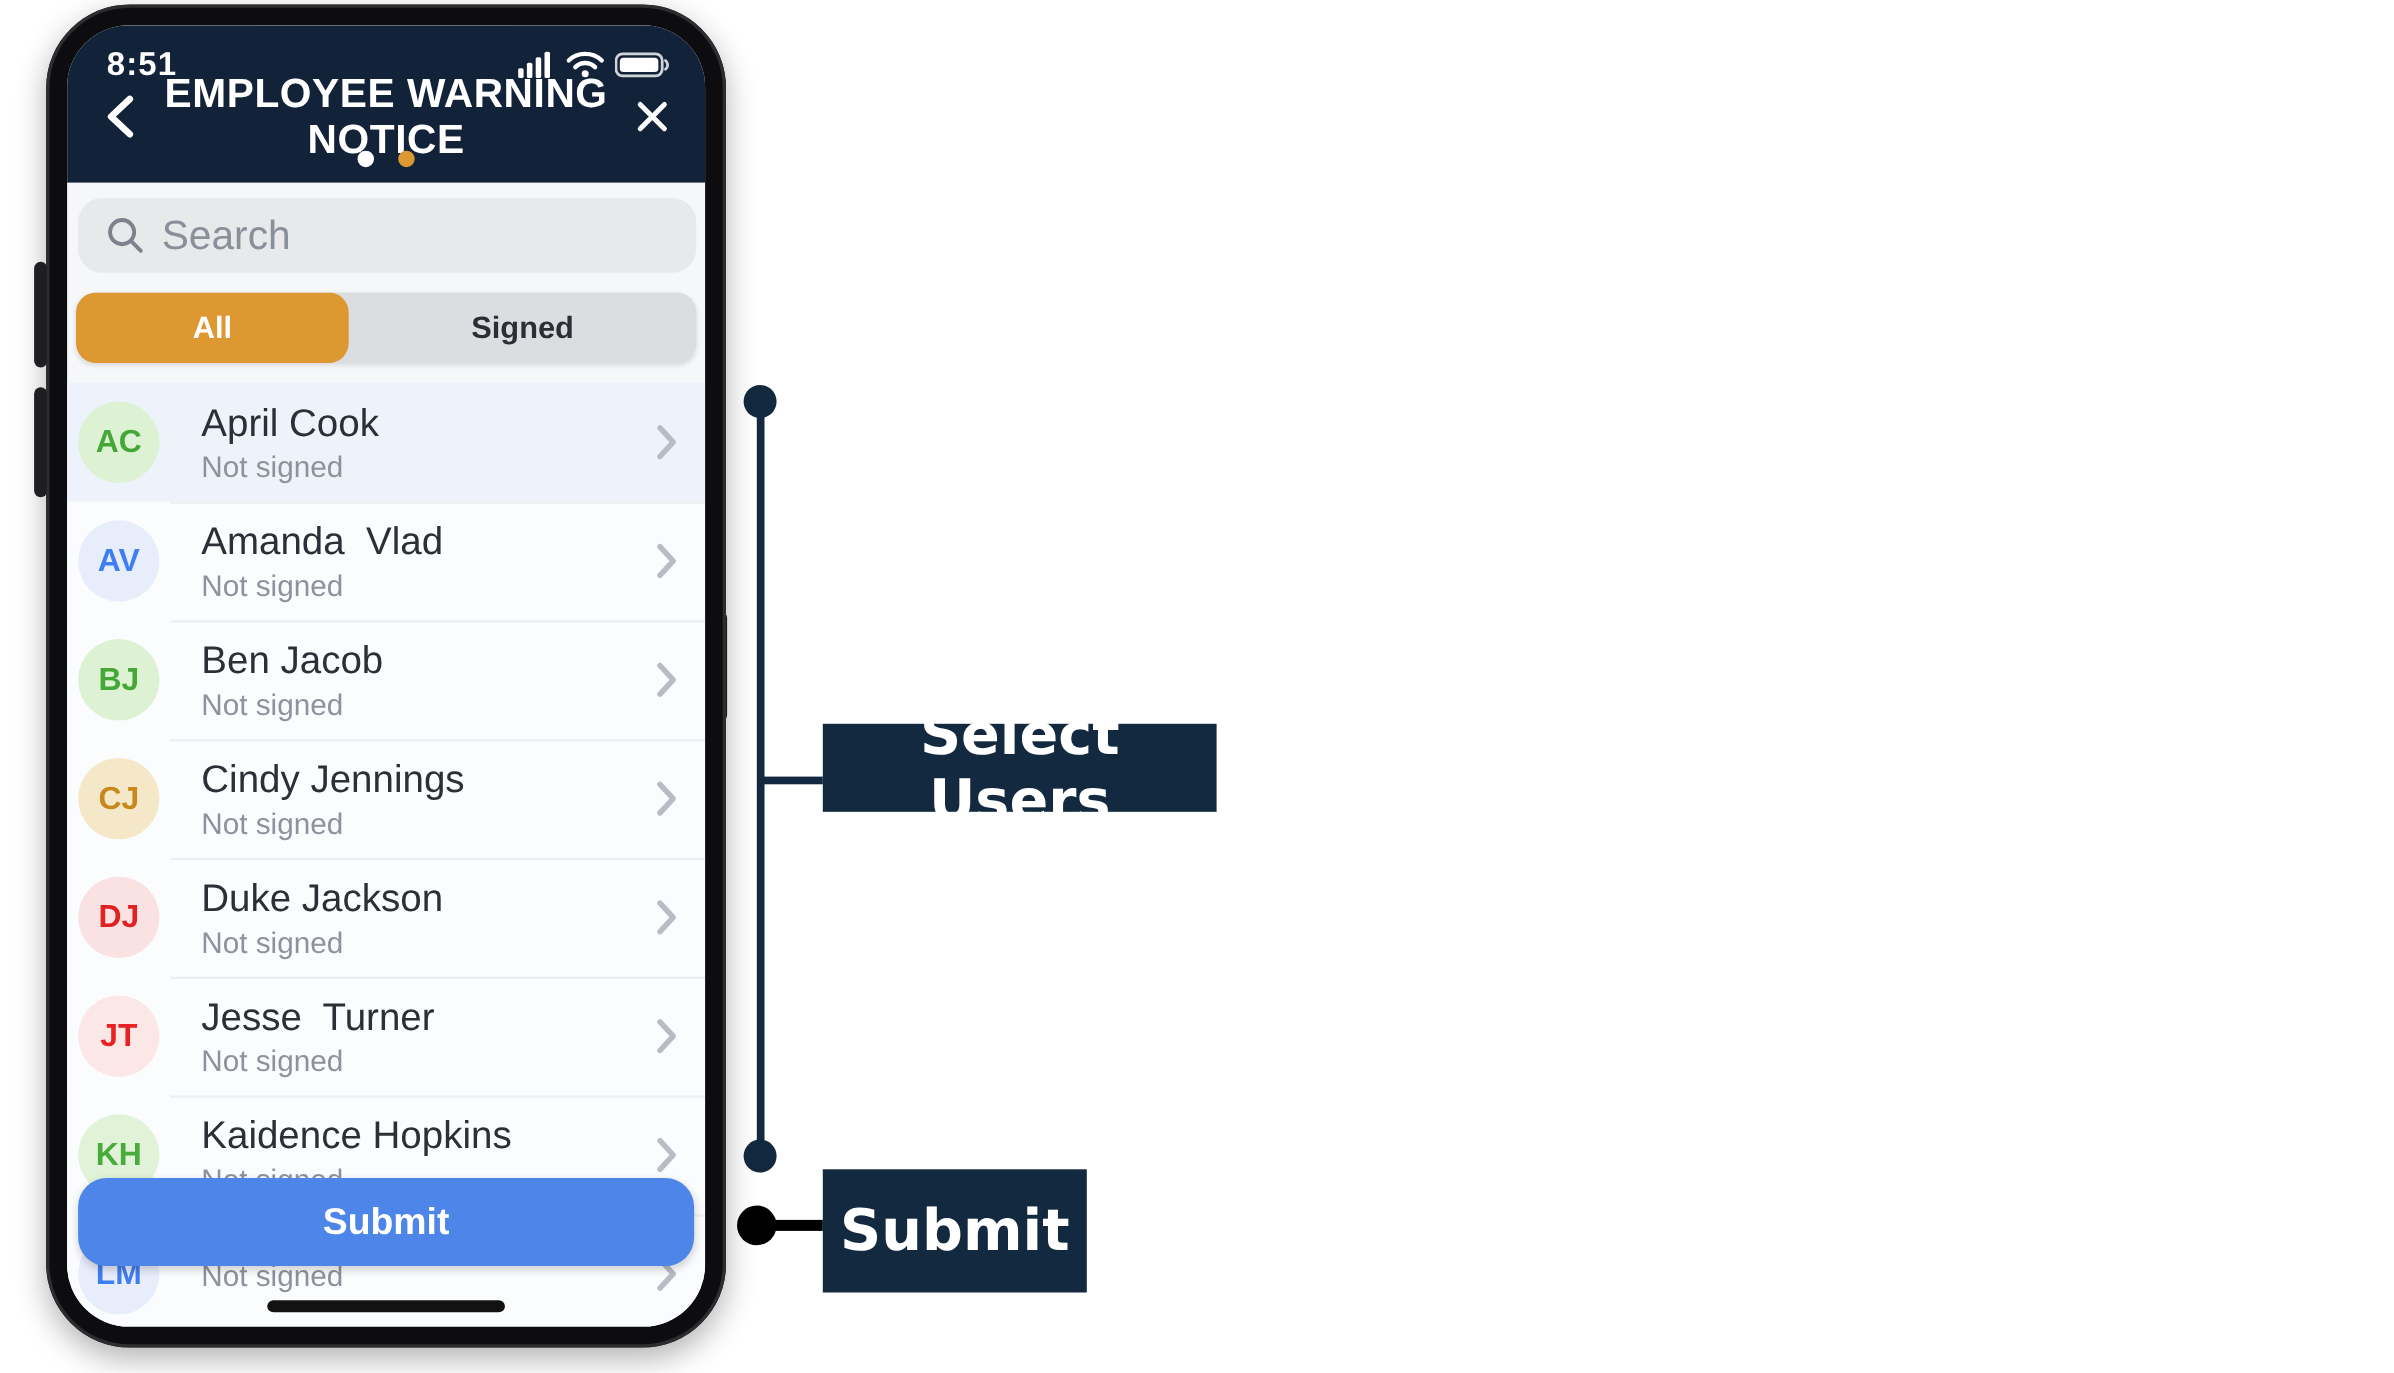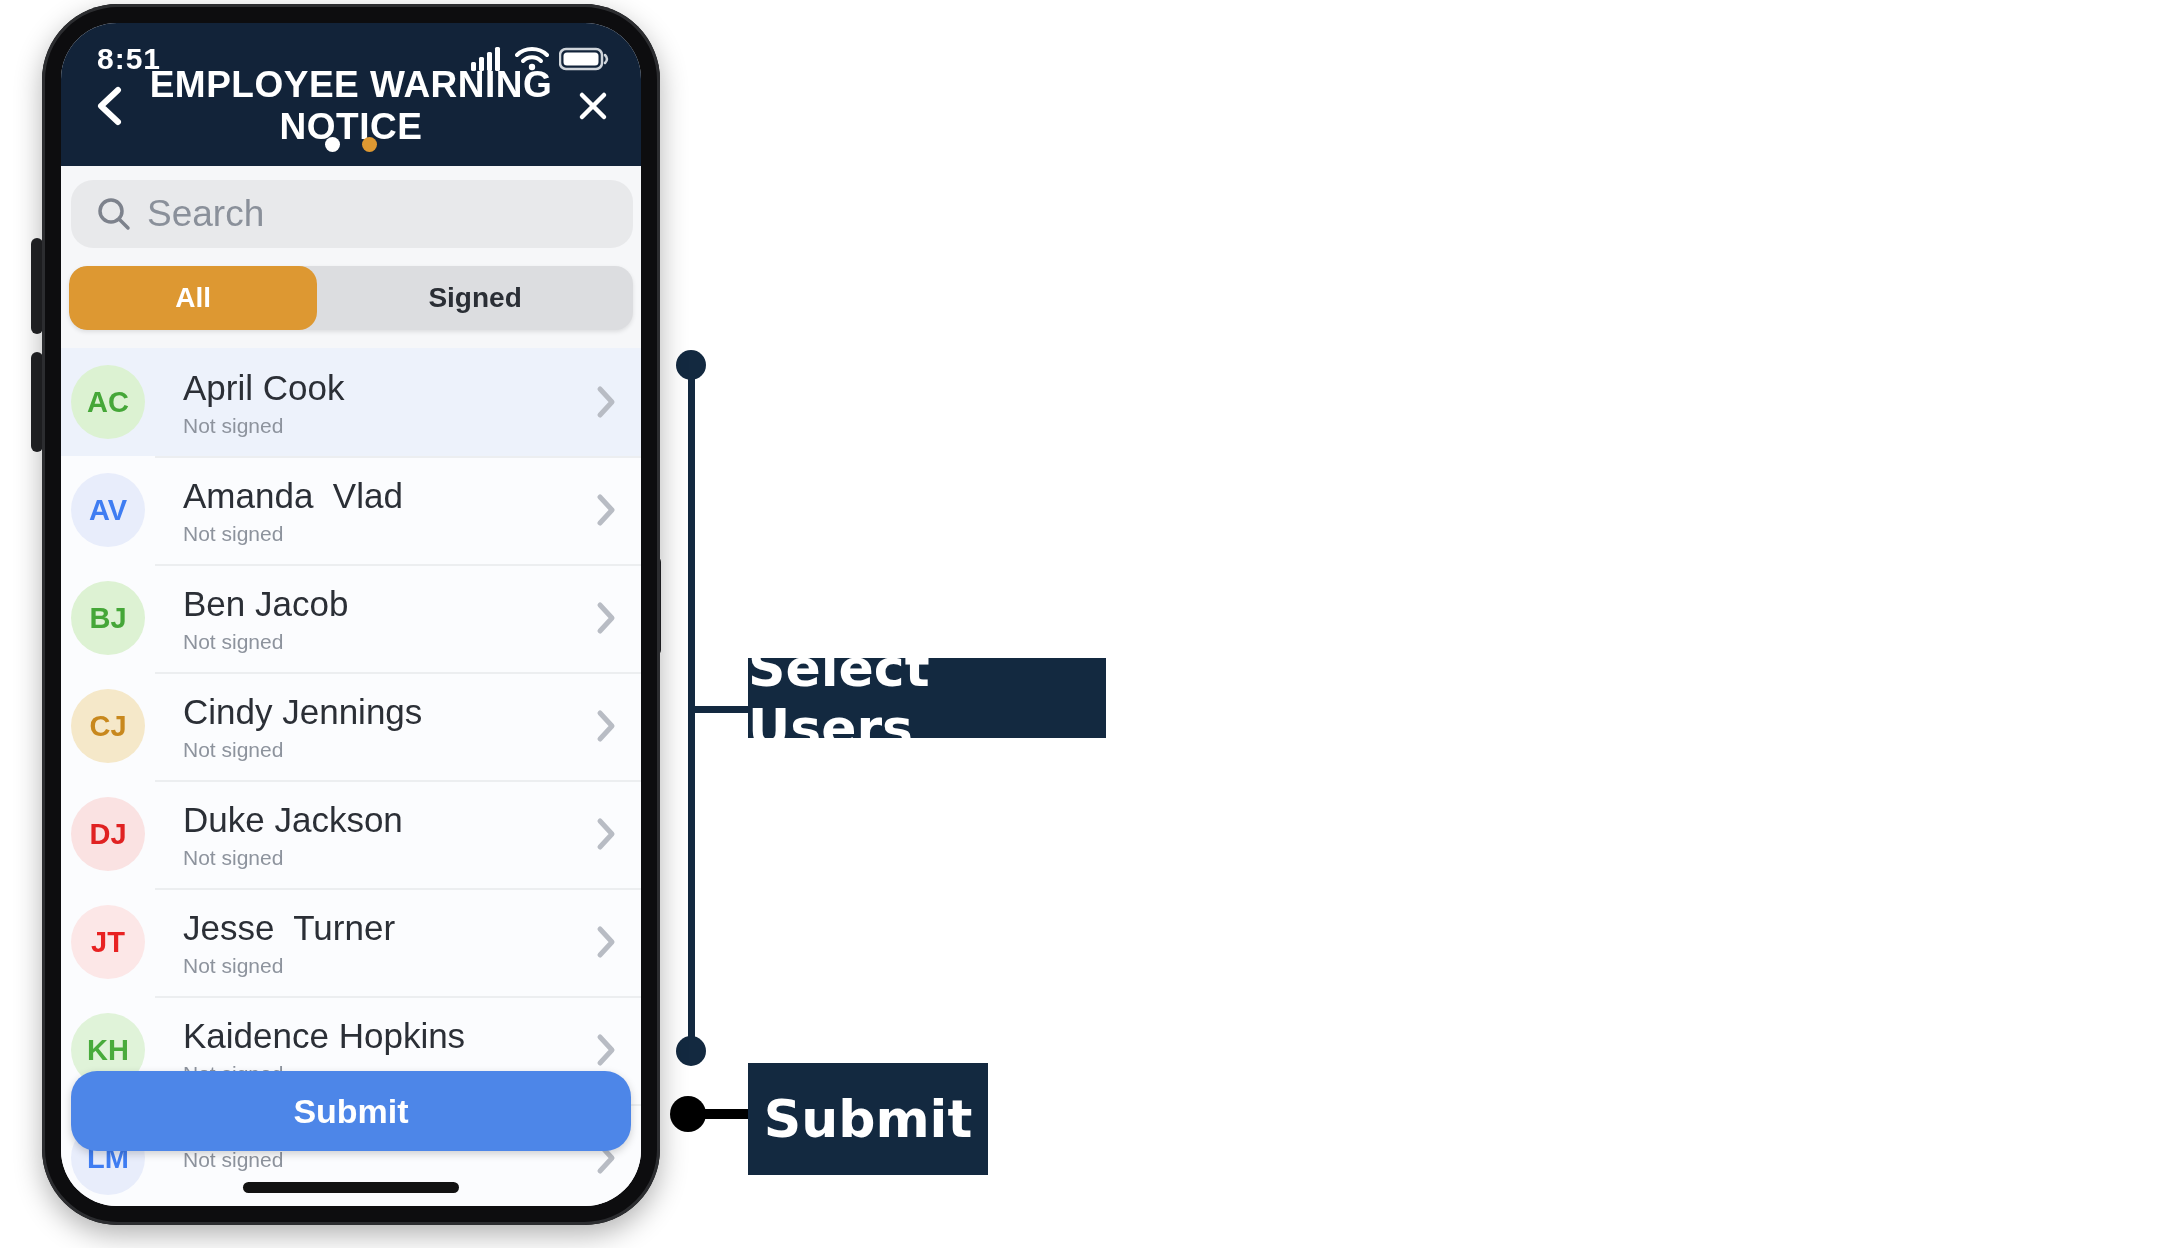--- a/index.html
+++ b/index.html
@@ -55,21 +55,21 @@
   .row { position:relative; display:flex; align-items:center; height:108px;
          padding:0 24px 0 10px; background:#fbfcfe; cursor:pointer;gap:20px; }
   .row.highlighted { background:#edf2fb; }
   .row + .row::before { content:""; position:absolute; top:0; left:94px; right:0;
                         height:2px; background:#eceef0; }
   .avatar { width:74px; height:74px; border-radius:50%; flex:0 0 74px;
             display:flex; align-items:center; justify-content:center;
             font-size:29px; font-weight:bold; }
   .row-text { flex:1; margin-left:18px; }
   .row-name { font-size:35px; color:#2b2f36; white-space:pre; line-height:1.25; }
-  .row-status { font-size:21px; color:#8d939d; margin-top:4px; }
+  .row-status { font-size:27px; color:#8d939d; margin-top:4px; }
   .row-chevron { flex:0 0 auto; }
 
   
   .submit-btn { position:absolute; left:10px; top:1048px; width:560px; height:80px;
                 background:#4d86e8; border:none; border-radius:26px; z-index:5;
                 color:#fff; font-size:34px; font-weight:bold; cursor:pointer;
                 font-family:"Liberation Sans", sans-serif;
                 box-shadow:0 3px 8px rgba(0,0,0,.18); }
   .home-indicator { position:absolute; left:50%; transform:translateX(-50%);
                     bottom:13px; width:216px; height:11px; border-radius:6px;
@@ -80,21 +80,21 @@
                background:#132940; z-index:0; }
   .ann-dot { position:absolute; width:30px; height:30px; border-radius:50%;
              background:#132940; }
   .ann-dot-top { left:676px; top:350px; }
   .ann-dot-bottom { left:676px; top:1036px; }
   .ann-tick { position:absolute; left:692px; top:706px; width:56px; height:7px;
               background:#132940; }
   .ann-box { position:absolute; background:#132940; color:#fff; display:flex;
              align-items:center; justify-content:center; font-weight:bold;
              font-family:"DejaVu Sans", sans-serif; }
-  .ann-select-users { left:748px; top:658px; width:358px; height:80px; font-size:52px; }
+  .ann-select-users { left:748px; top:658px; width:358px; height:80px; font-size:52px;text-align:center; }
   .ann-submit { left:748px; top:1063px; width:240px; height:112px; font-size:52px; }
   .ann-dot-black { position:absolute; left:670px; top:1096px; width:36px; height:36px;
                    border-radius:50%; background:#000; }
   .ann-line-black { position:absolute; left:688px; top:1109px; width:60px; height:10px;
                     background:#000; }
 
   svg { display:block; }
 </style>
 </head>
 <body>

